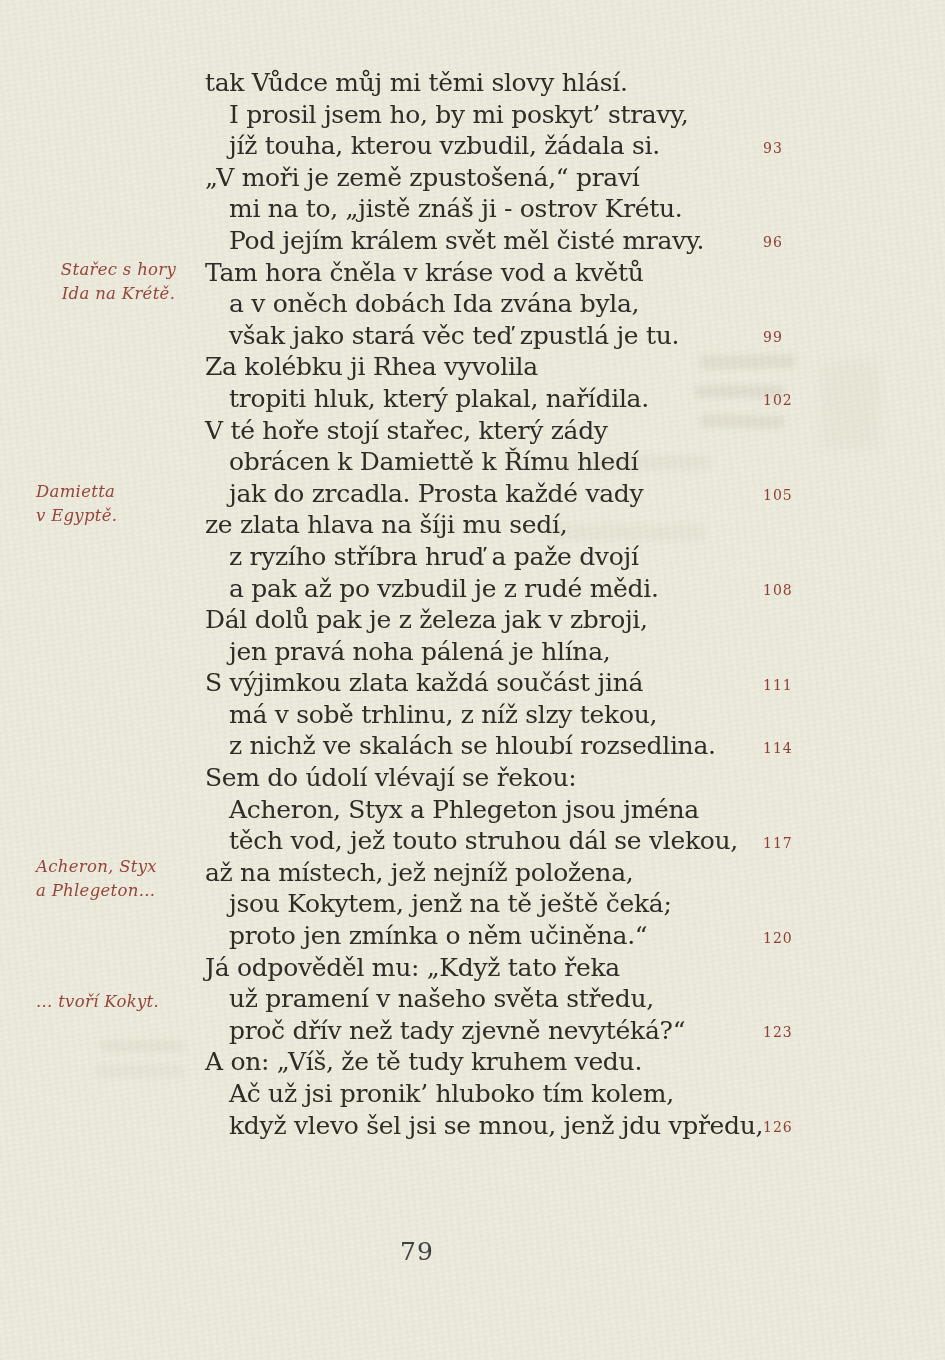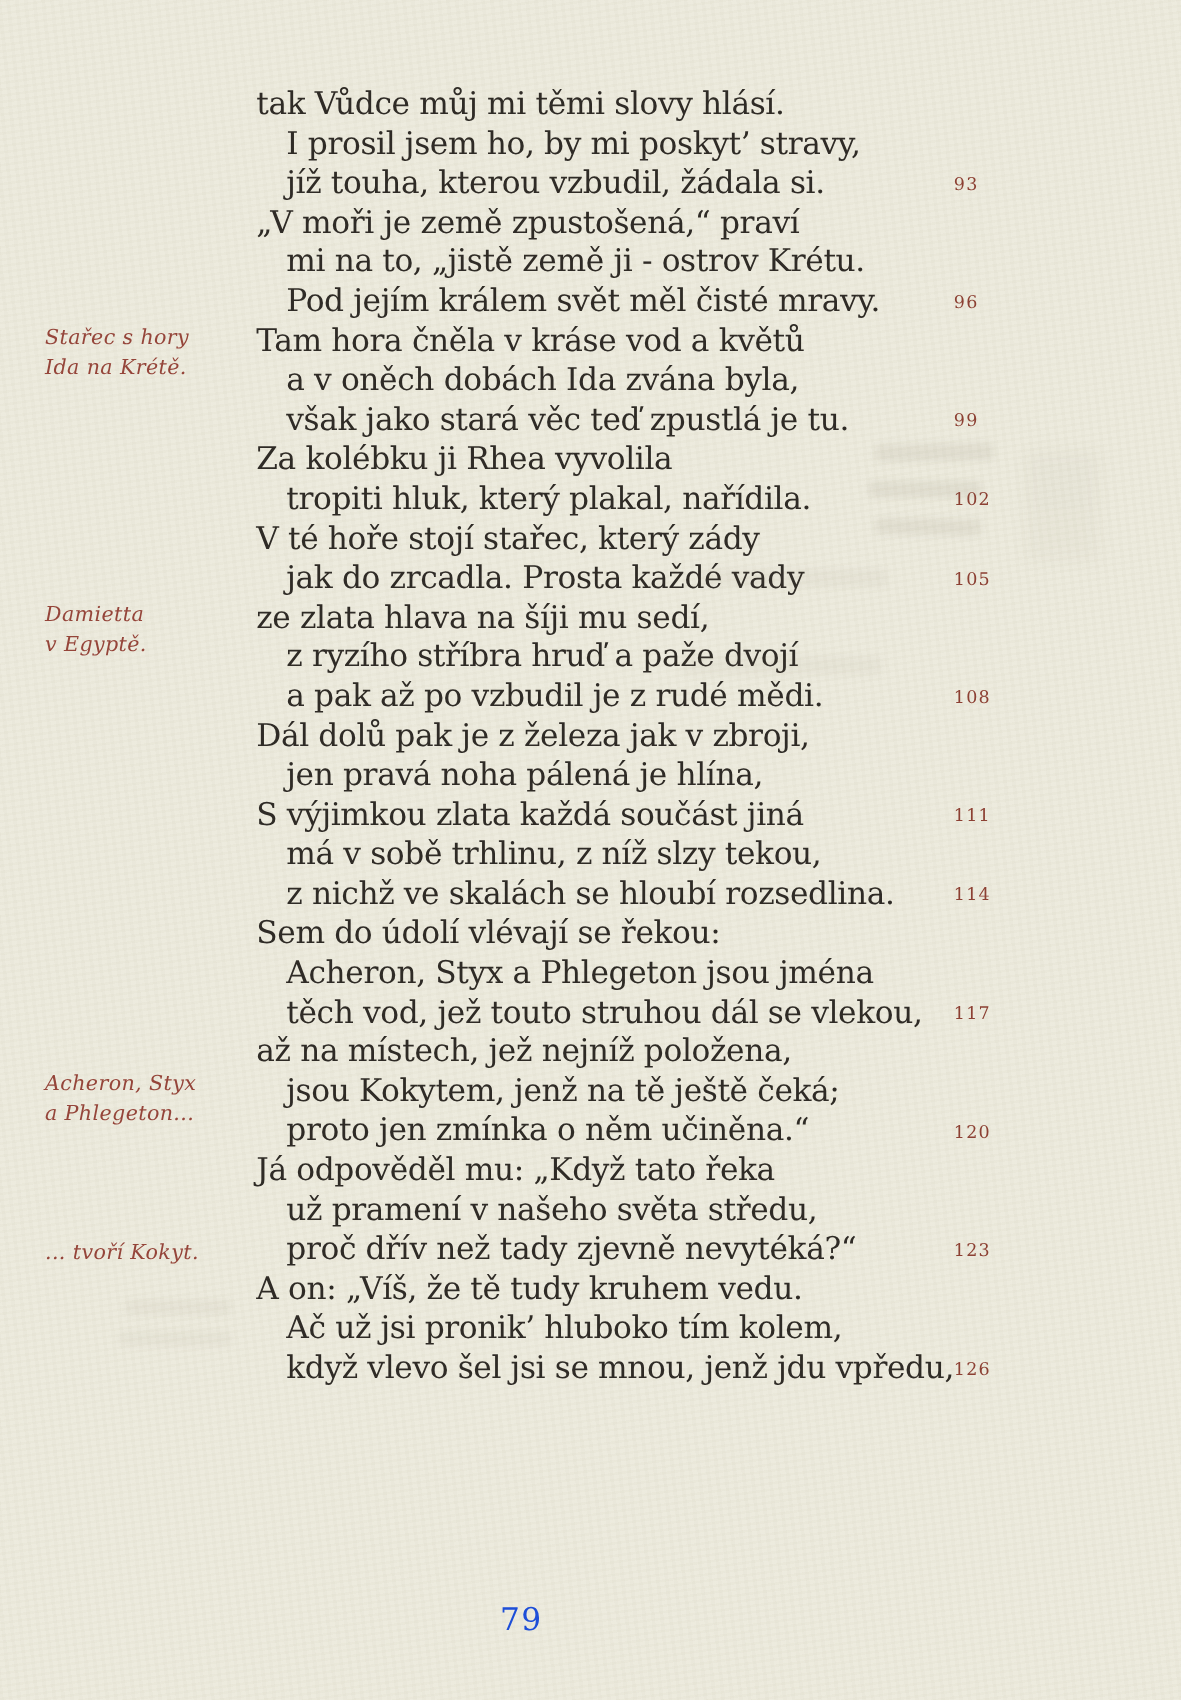--- a/index.html
+++ b/index.html
@@ -34,40 +34,40 @@
     font-size:14px;letter-spacing:1px;line-height:31.6px;
     color:#8c4033;
   }
   .mnote{
     position:absolute;left:36px;width:165px;
     font-style:italic;font-size:16.5px;line-height:23.5px;letter-spacing:0.3px;
     color:#95453a;white-space:nowrap;
   }
   .page-number{
     position:absolute;left:372px;top:1237px;width:90px;text-align:center;
-    font-size:25px;color:#1d4ed8;letter-spacing:1px;margin-top:44px;
+    font-size:25px;color:#404040;letter-spacing:1px;
   }
   
   .ghost{position:absolute;background:rgba(125,118,98,0.10);filter:blur(3px);border-radius:4px;pointer-events:none;}
   .g1{left:700px;top:355px;width:95px;height:14px;transform:rotate(-1deg);}
   .g2{left:695px;top:385px;width:90px;height:13px;}
   .g3{left:700px;top:415px;width:85px;height:13px;transform:rotate(1deg);}
   .g4{left:560px;top:455px;width:150px;height:15px;opacity:.55;}
   .g5{left:545px;top:525px;width:160px;height:15px;opacity:.5;}
   .g6{left:100px;top:1040px;width:85px;height:12px;opacity:.6;}
   .g7{left:95px;top:1065px;width:90px;height:12px;opacity:.55;}
   .g8{left:820px;top:360px;width:60px;height:90px;opacity:.35;filter:blur(6px);}
 </style>
 </head>
 <body>
 
 <div class="page">
 
   <div id="margin-notes">
-      <div class="mnote" style="top: 258px;">
+      <div class="mnote" style="top: 258px; text-align: center;">
         <div>Stařec s hory</div>
         <div>Ida na Krétě.</div>
       </div>
       <div class="mnote" style="top: 480px;">
         <div>Damietta</div>
         <div>v Egyptě.</div>
       </div>
       <div class="mnote" style="top: 855px;">
         <div>Acheron, Styx</div>
         <div>a Phlegeton...</div>
@@ -75,28 +75,29 @@
       <div class="mnote" style="top: 990px;">
         <div>... tvoří Kokyt.</div>
       </div>
     </div>
 
   <div id="verse" class="verse">
       <div class="vline"><span>tak Vůdce můj mi těmi slovy hlásí.</span></div>
       <div class="vline ind"><span>I prosil jsem ho, by mi poskyt’ stravy,</span></div>
       <div class="vline ind"><span>jíž touha, kterou vzbudil, žádala si.</span><span class="vnum">93</span></div>
       <div class="vline"><span>„V moři je země zpustošená,“ praví</span></div>
-      <div class="vline ind"><span>mi na to, „jistě země ji - ostrov Krétu.</span></div>
+      <div class="vline ind"><span>mi na to, „jistě znáš ji - ostrov Krétu.</span></div>
       <div class="vline ind"><span>Pod jejím králem svět měl čisté mravy.</span><span class="vnum">96</span></div>
       <div class="vline"><span>Tam hora čněla v kráse vod a květů</span></div>
       <div class="vline ind"><span>a v oněch dobách Ida zvána byla,</span></div>
       <div class="vline ind"><span>však jako stará věc teď zpustlá je tu.</span><span class="vnum">99</span></div>
       <div class="vline"><span>Za kolébku ji Rhea vyvolila</span></div>
       <div class="vline ind"><span>tropiti hluk, který plakal, nařídila.</span><span class="vnum">102</span></div>
       <div class="vline"><span>V té hoře stojí stařec, který zády</span></div>
+      <div class="vline ind"><span>obrácen k Damiettě k Římu hledí</span></div>
       <div class="vline ind"><span>jak do zrcadla. Prosta každé vady</span><span class="vnum">105</span></div>
       <div class="vline"><span>ze zlata hlava na šíji mu sedí,</span></div>
       <div class="vline ind"><span>z ryzího stříbra hruď a paže dvojí</span></div>
       <div class="vline ind"><span>a pak až po vzbudil je z rudé mědi.</span><span class="vnum">108</span></div>
       <div class="vline"><span>Dál dolů pak je z železa jak v zbroji,</span></div>
       <div class="vline ind"><span>jen pravá noha pálená je hlína,</span></div>
       <div class="vline ind"><span class="vnum">111</span></div>
       <div class="vline"><span>S výjimkou zlata každá součást jiná</span></div>
       <div class="vline ind"><span>má v sobě trhlinu, z níž slzy tekou,</span></div>
       <div class="vline ind"><span>z nichž ve skalách se hloubí rozsedlina.</span><span class="vnum">114</span></div>

